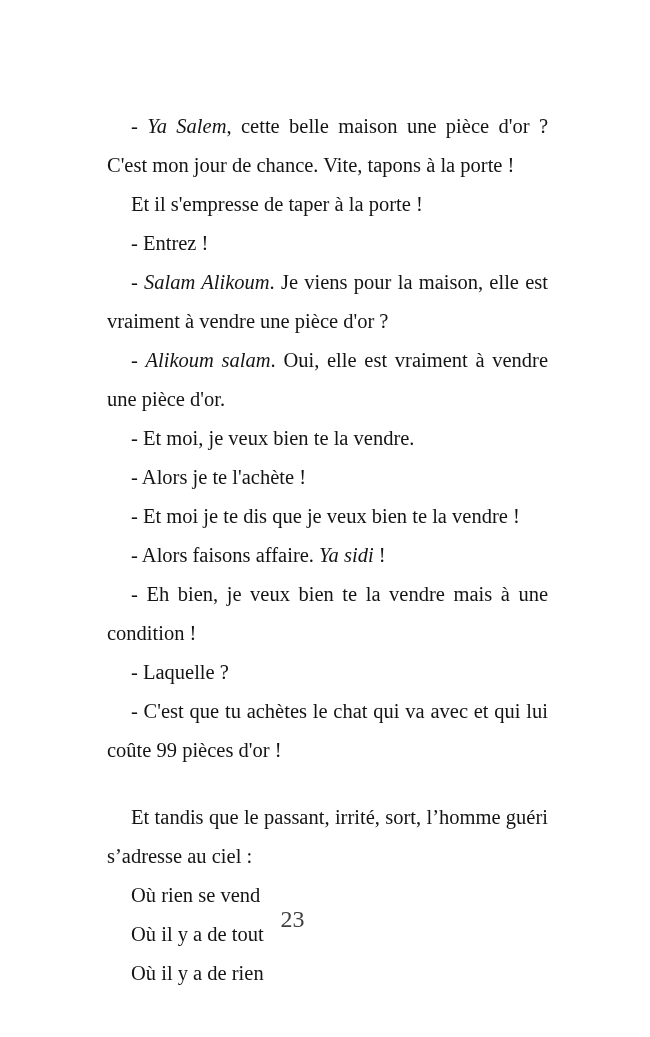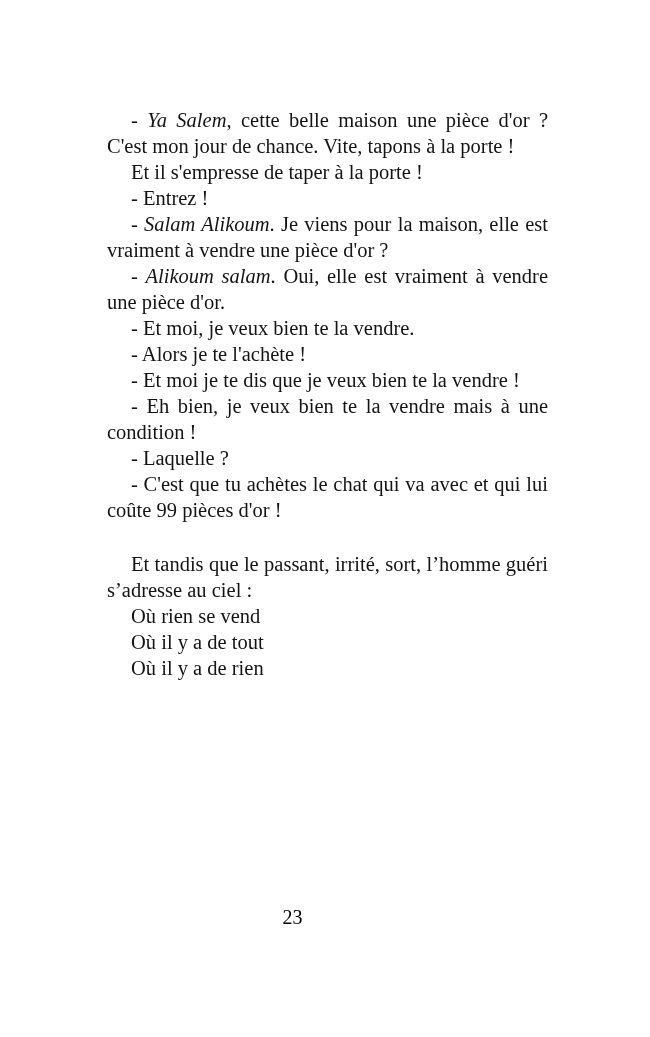--- a/index.html
+++ b/index.html
@@ -1,41 +1,42 @@
 <!DOCTYPE html>
 <html><head>
 <meta charset="utf-8">
 <style>
   html, body { margin: 0; padding: 0; background: #ffffff; }
   body { width: 650px; height: 1037px; position: relative; overflow: hidden; }
   .page {
     position: absolute; left: 107px; top: 107px; width: 441px;
     font-family: "Liberation Serif", "DejaVu Serif", serif;
-    font-size: 20.5px; line-height: 26px; color: #141414;
+    font-size: 20.5px; line-height: 39px; color: #141414;
   }
   .p { margin: 0; text-align: justify; text-indent: 24px; }
   .gap { height: 28.2px; }
   em { font-style: italic; }
   .folio {
     position: absolute; left: 0; width: 585px; top: 906px; text-align: center;
-    font-family: "Liberation Serif", "DejaVu Serif", serif; font-size: 20px; color: #000000;
+    font-family: "Liberation Serif", "DejaVu Serif", serif; font-size: 24px; color: #404040;
   }
 </style>
 </head>
 <body>
 
 <div class="page">
   <p class="p"><span>- </span><em>Ya Salem</em><span>, cette belle maison une pièce d'or ? C'est mon jour de chance. Vite, tapons à la porte !</span></p>
   <p class="p"><span>Et il s'empresse de taper à la porte !</span></p>
   <p class="p"><span>- Entrez !</span></p>
   <p class="p"><span>- </span><em>Salam Alikoum</em><span>. Je viens pour la maison, elle est vraiment à vendre une pièce d'or ?</span></p>
   <p class="p"><span>- </span><em>Alikoum salam</em><span>. Oui, elle est vraiment à vendre une pièce d'or.</span></p>
   <p class="p"><span>- Et moi, je veux bien te la vendre.</span></p>
   <p class="p"><span>- Alors je te l'achète !</span></p>
   <p class="p"><span>- Et moi je te dis que je veux bien te la vendre !</span></p>
+  <p class="p"><span>- Alors faisons affaire. </span><em>Ya sidi</em><span> !</span></p>
   <p class="p"><span>- Eh bien, je veux bien te la vendre mais à une condition !</span></p>
   <p class="p"><span>- Laquelle ?</span></p>
   <p class="p"><span>- C'est que tu achètes le chat qui va avec et qui lui coûte 99 pièces d'or !</span></p>
   <div class="gap"></div>
   <p class="p">Et tandis que le passant, irrité, sort, l’homme guéri s’adresse au ciel :</p>
   <p class="p">Où rien se vend</p>
   <p class="p">Où il y a de tout</p>
   <p class="p">Où il y a de rien</p>
 </div>
 

